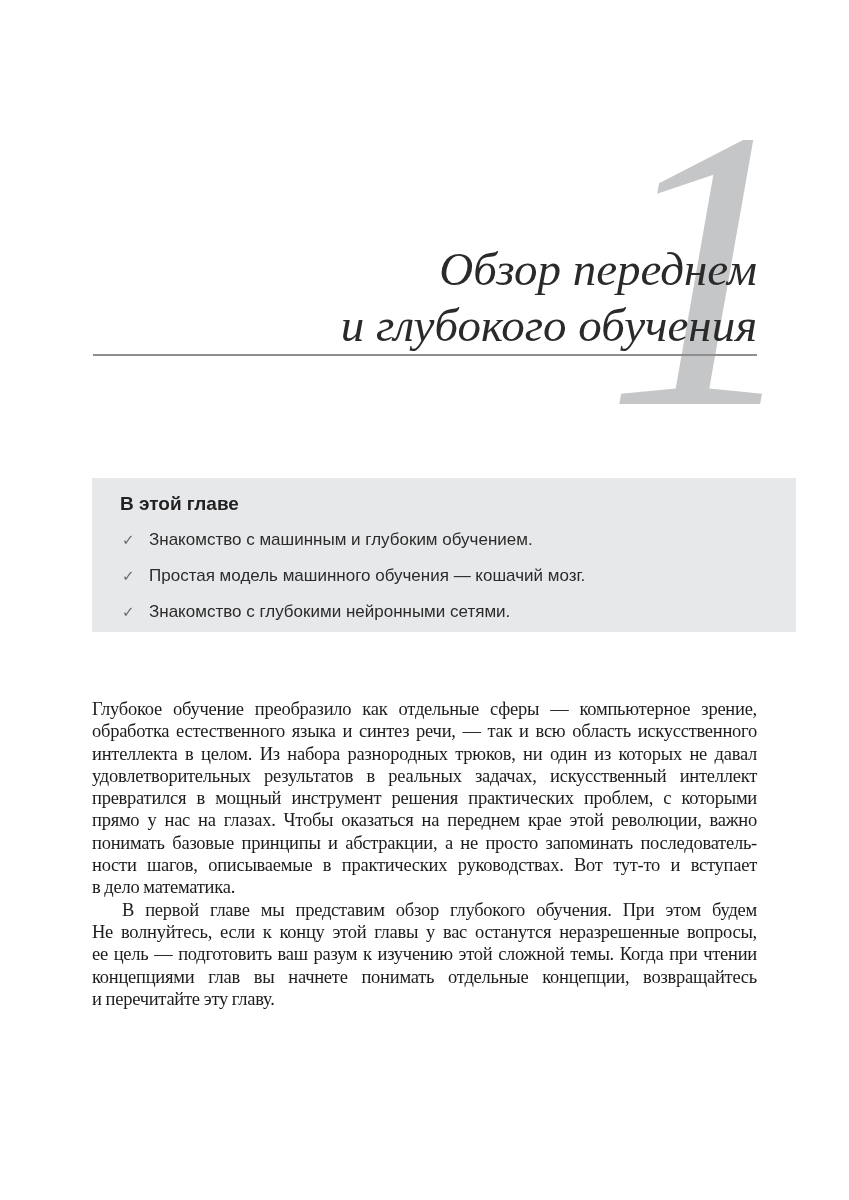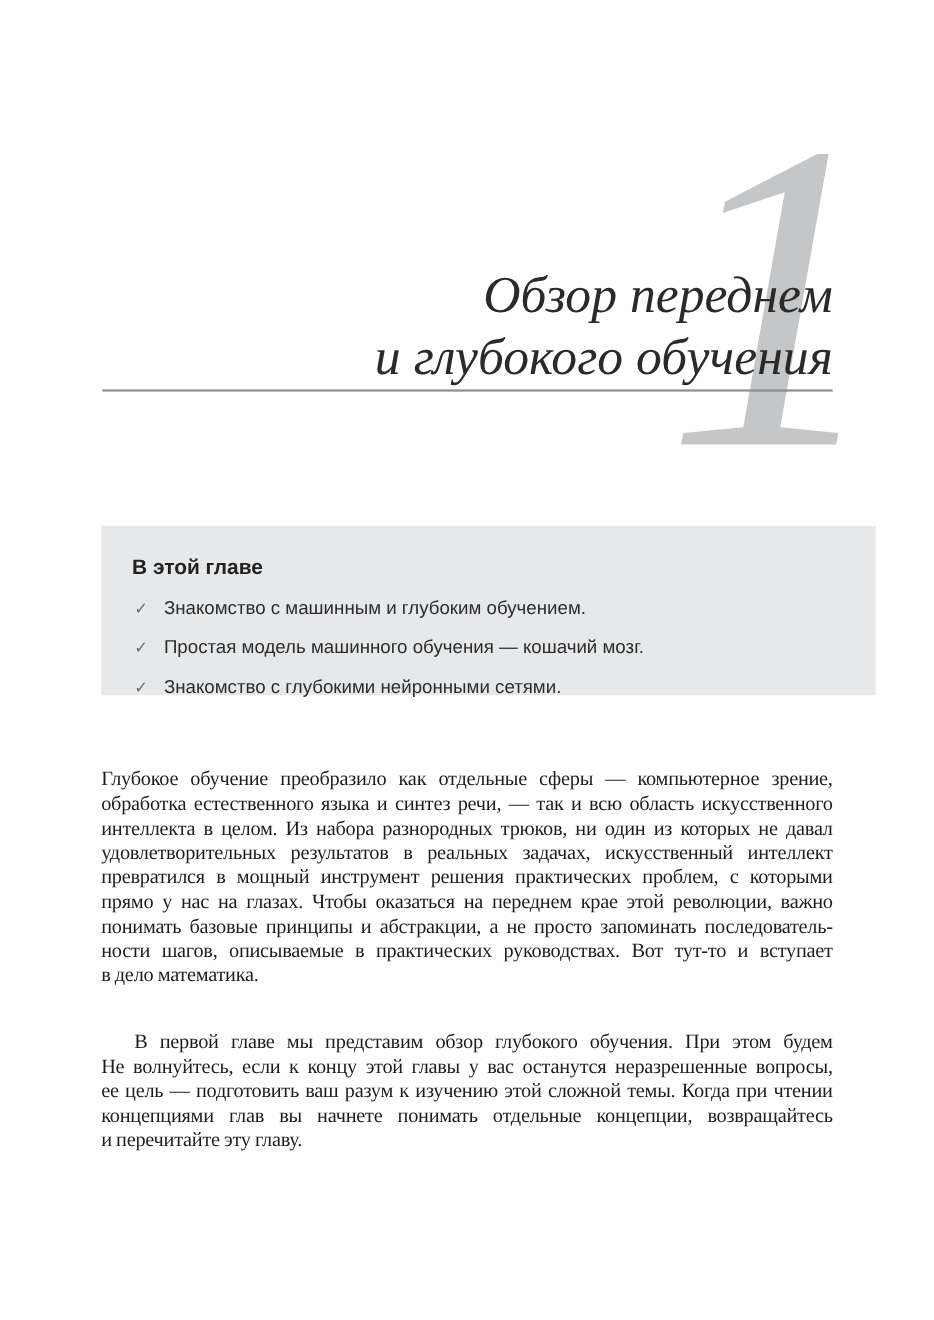--- a/index.html
+++ b/index.html
@@ -25,21 +25,21 @@
     font:italic 47px/56px "Liberation Serif", serif;
     color:var(--title-color);
   }
   .chapter-rule{
     position:absolute; left:93px; top:354px; width:664px; height:2px;
     background:var(--rule-gray); z-index:3;
   }
   .summary-box{
     position:absolute; left:92px; top:478px; width:704px; height:154px;
     background:var(--box-bg); z-index:2;
-    padding:28px 28px 0 28px;
+    padding:15px 28px 0 28px;
     font-family:"Liberation Sans", sans-serif;
   }
   .summary-heading{
     font-weight:bold; font-size:19px; line-height:22px;
     color:var(--heading-color);
   }
   .summary-list{ margin-top:11px; }
   .summary-item{
     display:flex; align-items:baseline; margin-top:14px;
     font-size:17px; line-height:22px; color:var(--item-color);
@@ -50,21 +50,21 @@
     color:var(--check-color);
   }
   .body-text{
     position:absolute; left:92px; top:698px; width:665px; z-index:2;
     font-size:18.5px; line-height:22.3px; color:var(--body-color);
     letter-spacing:-0.25px; word-spacing:-0.5px;
   }
   .body-line{ white-space:normal; }
   .line-just{ text-align:justify; text-align-last:justify; }
   .line-last{ text-align:right; text-align-last:left; }
-  .line-indent{ text-indent:30px;margin-top:38px; }
+  .line-indent{ text-indent:30px; }
 </style>
 </head>
 <body>
 
 <div class="page">
 
   <div class="chapter-numeral">1</div>
 
   <div class="chapter-title">
     <div>Обзор переднем</div>

